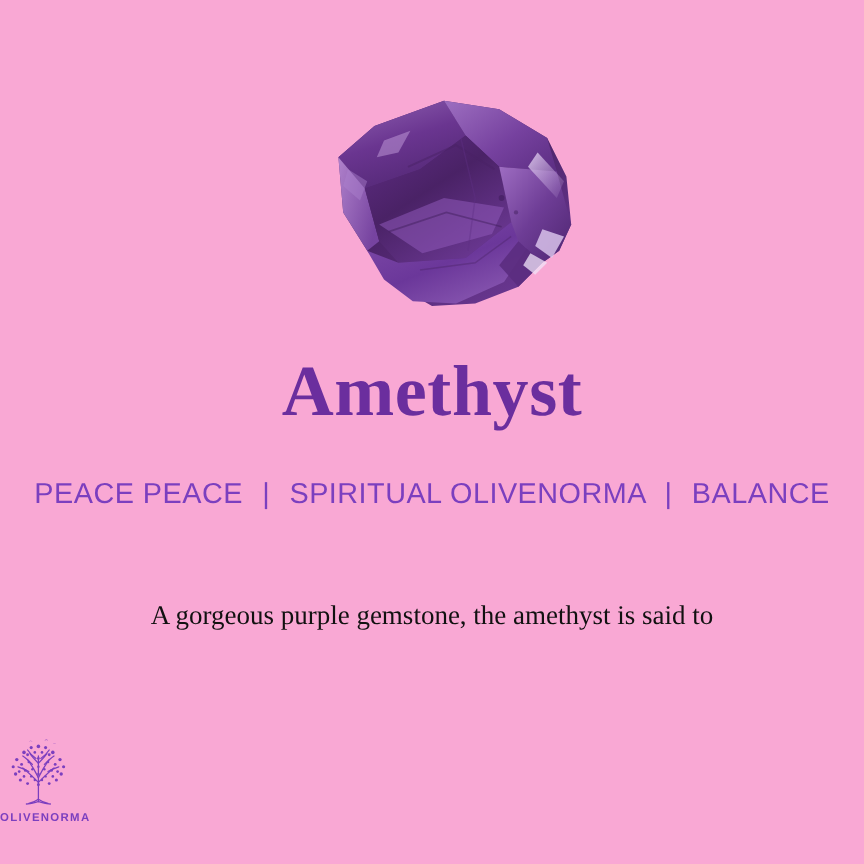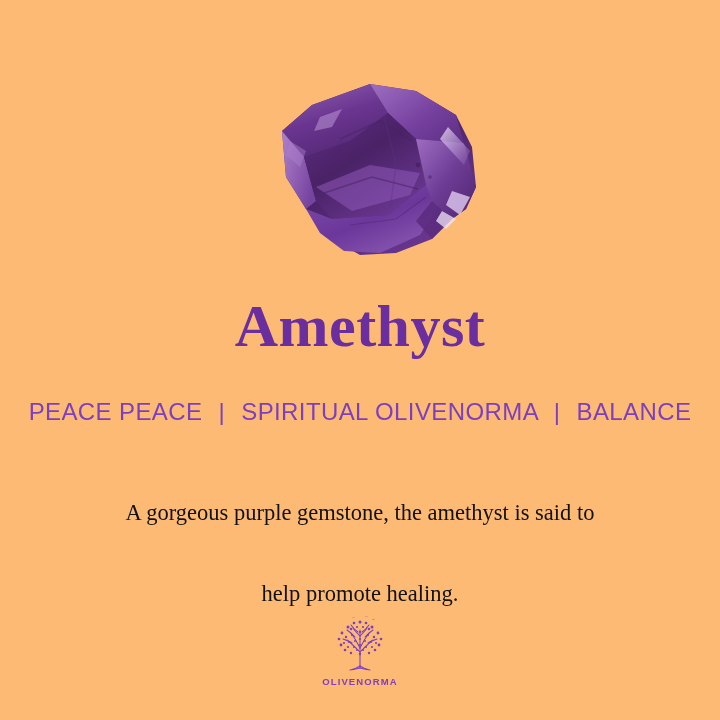--- a/index.html
+++ b/index.html
@@ -12,21 +12,21 @@
     height: 720px;
     overflow: hidden;
     font-family: "Liberation Serif", serif;
     -webkit-font-smoothing: antialiased;
   }
 
   .page {
     position: relative;
     width: 720px;
     height: 720px;
-    background: #fdba74;
+    background: #f9a8d4;
     display: flex;
     flex-direction: column;
     align-items: center;
   }
 
   
   .gem-wrap {
     position: absolute;
     left: 0;
     top: 66px;
@@ -93,21 +93,21 @@
   .body-copy .ln { display: block; margin-top: 40px; }
 
   
   .logo {
     position: absolute;
     left: 0;
     top: 612px;
     width: 720px;
     display: flex;
     flex-direction: column;
-    align-items: center;
+    align-items: flex-start;
   }
   .logo-mark { display: block; }
   .logo-word {
     margin-top: 2px;
     font-family: "Liberation Sans", sans-serif;
     font-size: 9.5px;
     font-weight: 700;
     letter-spacing: 1.1px;
     color: #7B3FBF;
     text-align: center;
@@ -195,21 +195,20 @@
   <div class="tagline">
     <span>PEACE PEACE</span>
     <span class="sep">|</span>
     <span>SPIRITUAL OLIVENORMA</span>
     <span class="sep">|</span>
     <span>BALANCE</span>
   </div>
 
   <div class="body-copy">
     <span class="ln">A gorgeous purple gemstone, the amethyst is said to</span>
-    <span class="ln">help promote healing.</span>
   </div>
 
   <div class="logo">
     <svg class="logo-mark" width="64" height="62" viewBox="0 0 64 62">
       <g stroke="#7B3FBF" stroke-width="1.05" fill="none" stroke-linecap="round">
 
         <path d="M32 56 L32 36"></path>
 
         <path d="M32 56 C28 57 25 58 22 58"></path>
         <path d="M32 56 C36 57 39 58 42 58"></path>

